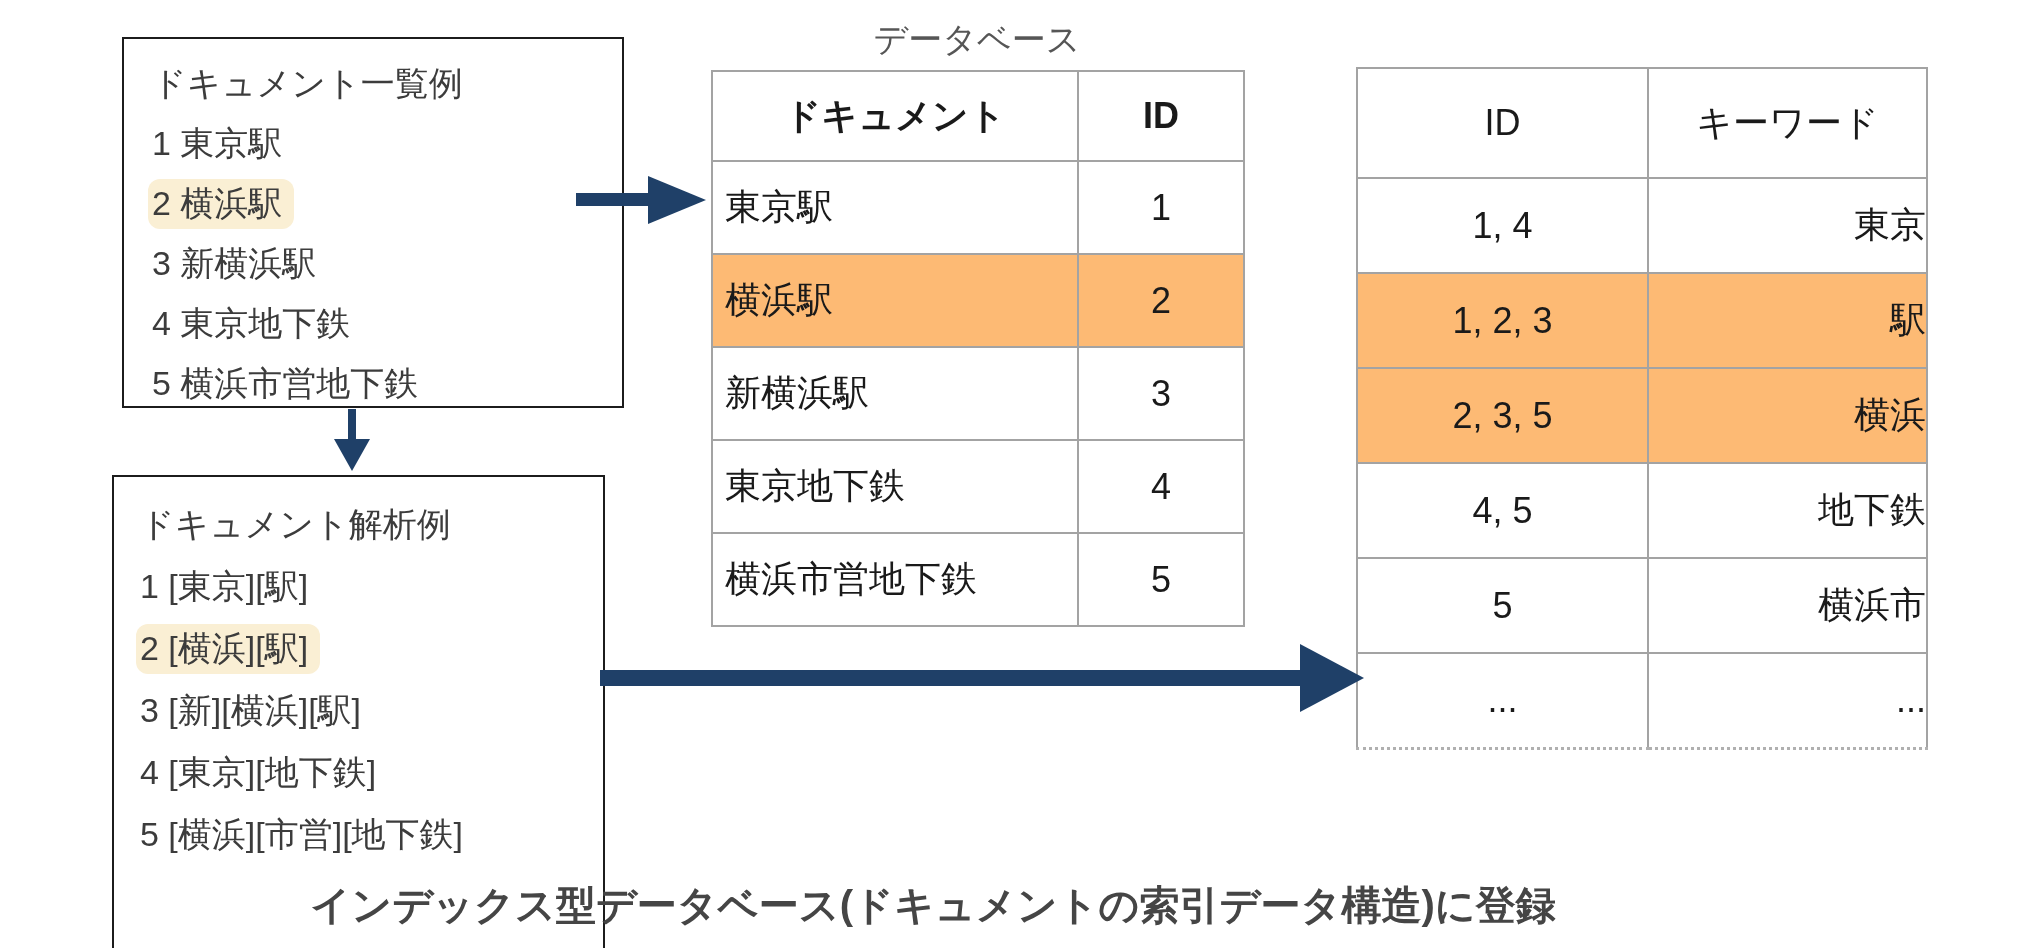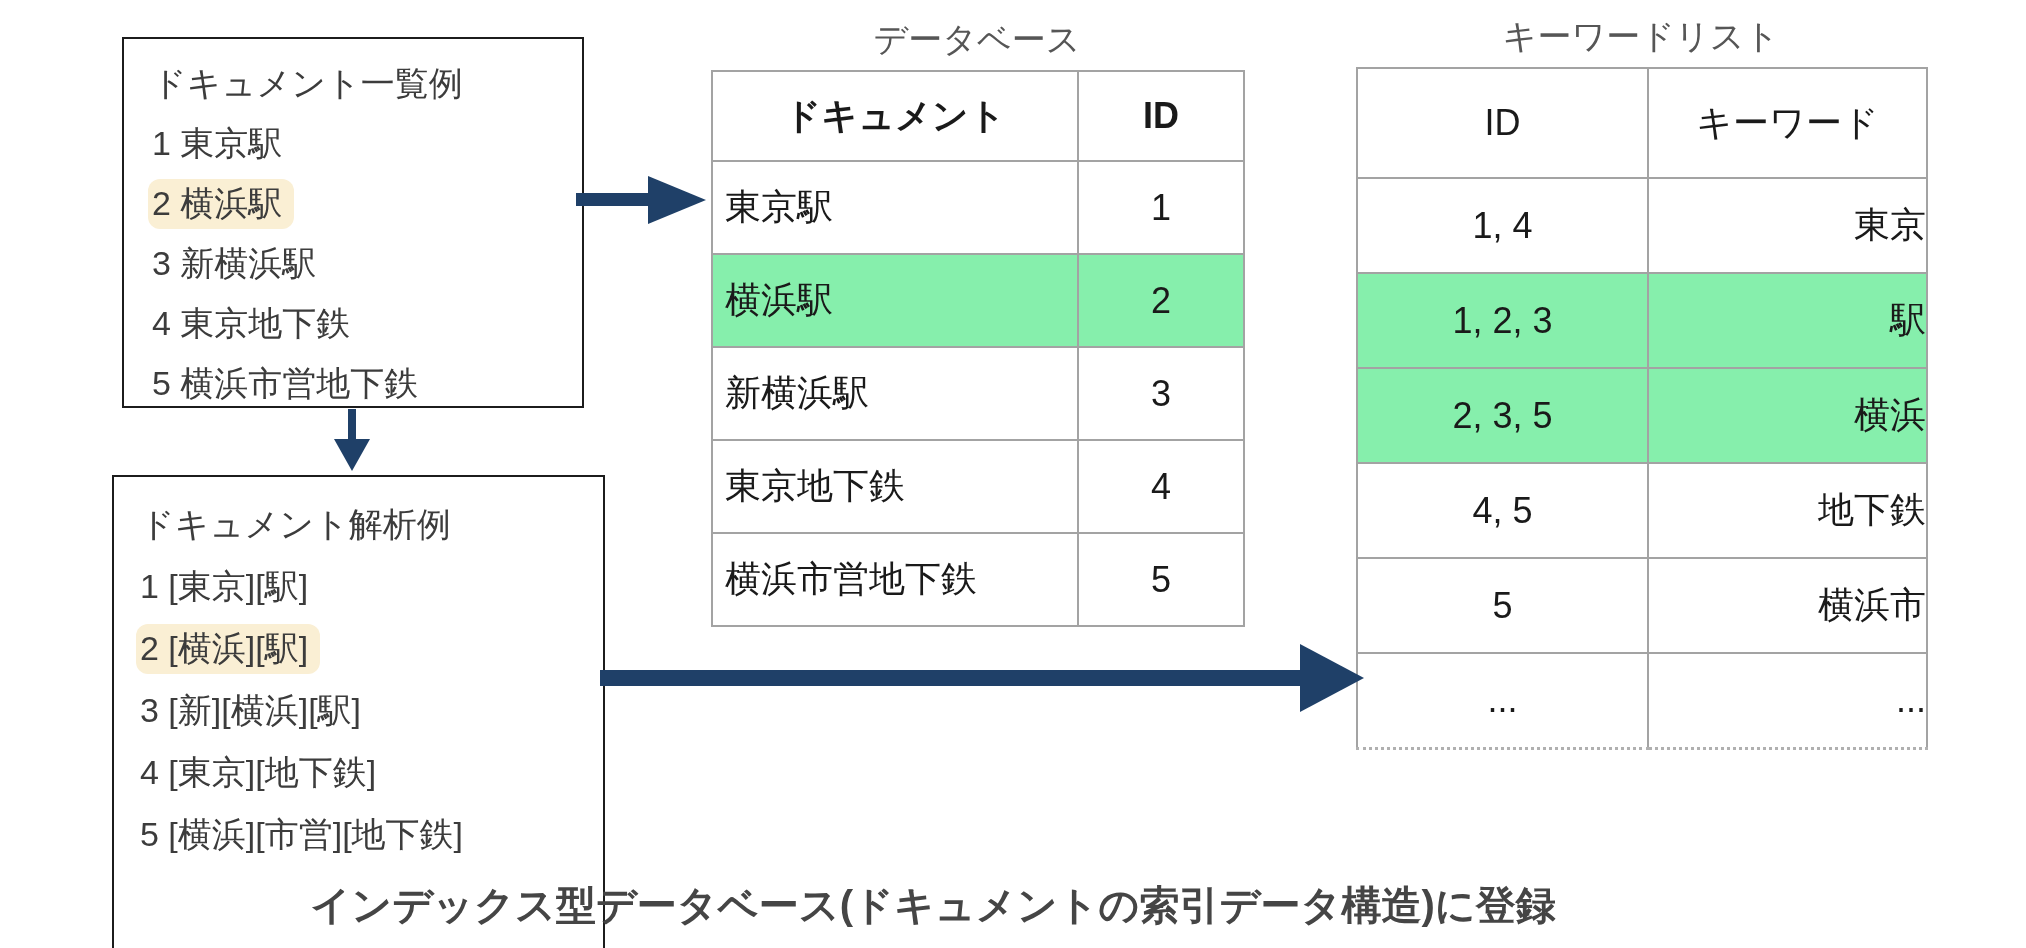--- a/index.html
+++ b/index.html
@@ -3,21 +3,21 @@
 <meta charset="utf-8">
 <style>
   html,body{margin:0;padding:0;background:#ffffff;}
   body{font-family:"Liberation Sans", sans-serif;}
   .canvas{position:relative;width:2026px;height:948px;background:#ffffff;overflow:hidden;}
 
   
   .lbox{position:absolute;border:2px solid #1c1c1c;background:#fff;box-sizing:border-box;
         color:#3c3c3c;font-size:34px;}
   .lbox .line{white-space:nowrap;}
-  #doc-list-box{left:122px;top:37px;width:462px;height:371px;padding:14px 0 0 28px;}
+  #doc-list-box{left:122px;top:37px;width:502px;height:371px;padding:14px 0 0 28px;}
   #doc-list-box .line{line-height:60px;height:60px;}
   #doc-parse-box{left:112px;top:475px;width:493px;height:499px;padding:16px 4px 0 26px;}
   #doc-parse-box .line{line-height:62px;height:62px;}
   .hl-inline{background:#faefd4;padding:5px 12px 7px 4px;margin-left:-4px;border-radius:12px;}
 
   
   .tbl-title{position:absolute;text-align:center;color:#565656;font-size:34px;}
   #db-title{left:711px;top:8px;width:532px;margin-top:9px;}
   #kw-title{left:1356px;top:14px;width:570px;}
 
@@ -36,21 +36,21 @@
 
   #keyword-table{left:1356px;top:67px;width:570px;}
   #keyword-table col.c-ids{width:291px;}
   #keyword-table col.c-kw{width:279px;}
   #keyword-table tr.head td{height:110px;text-align:center;}
   #keyword-table tr.body td{height:95px;}
   #keyword-table td.ids{text-align:center;}
   #keyword-table td.kw{text-align:right;padding-left:24px;}
   #keyword-table tr.last td{border-bottom:3px dotted #b0b0b0;}
 
-  tr.hl-row td{background:#86efac;}
+  tr.hl-row td{background:#fdba74;}
 
   
   .arrow{position:absolute;}
 
   
   #caption-wrap{position:absolute;left:0;top:878px;width:100%;text-align:center;}
   #caption-wrap span{position:relative;left:-80px;font-size:40px;font-weight:bold;color:#454545;}
 </style>
 </head>
 <body>
@@ -103,21 +103,20 @@
       <td class="doc">東京地下鉄</td>
       <td class="id">4</td>
     </tr>
     <tr class="body">
       <td class="doc">横浜市営地下鉄</td>
       <td class="id">5</td>
     </tr>
   </tbody>
     </table>
 
-  <div class="tbl-title" id="kw-title">キーワードリスト</div>
 
   <table class="diagram" id="keyword-table">
     <colgroup>
         <col class="c-ids">
         <col class="c-kw">
       </colgroup>
     <tbody>
         <tr class="head">
       <td>ID</td>
       <td>キーワード</td>

